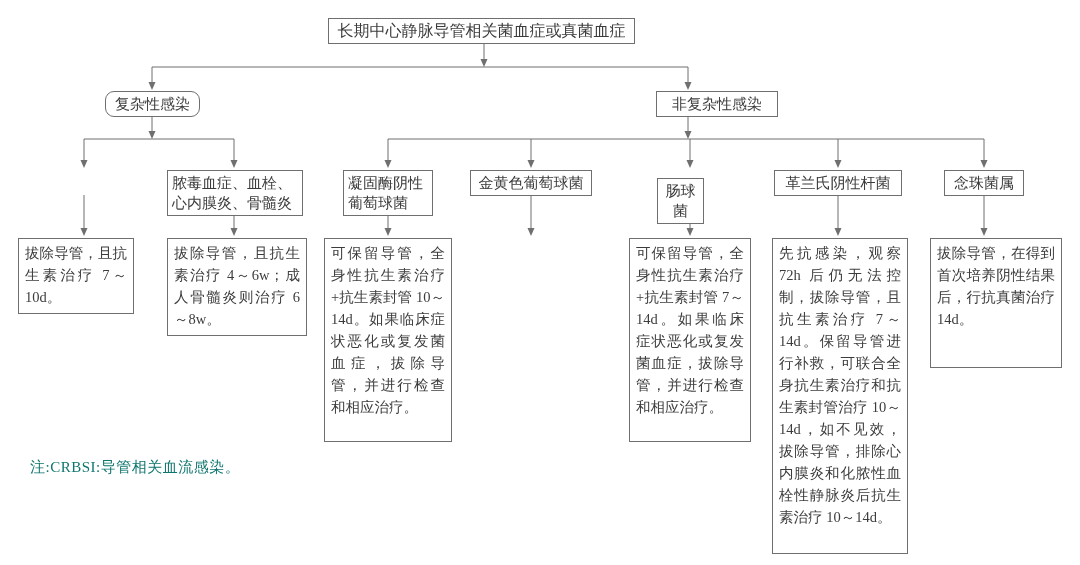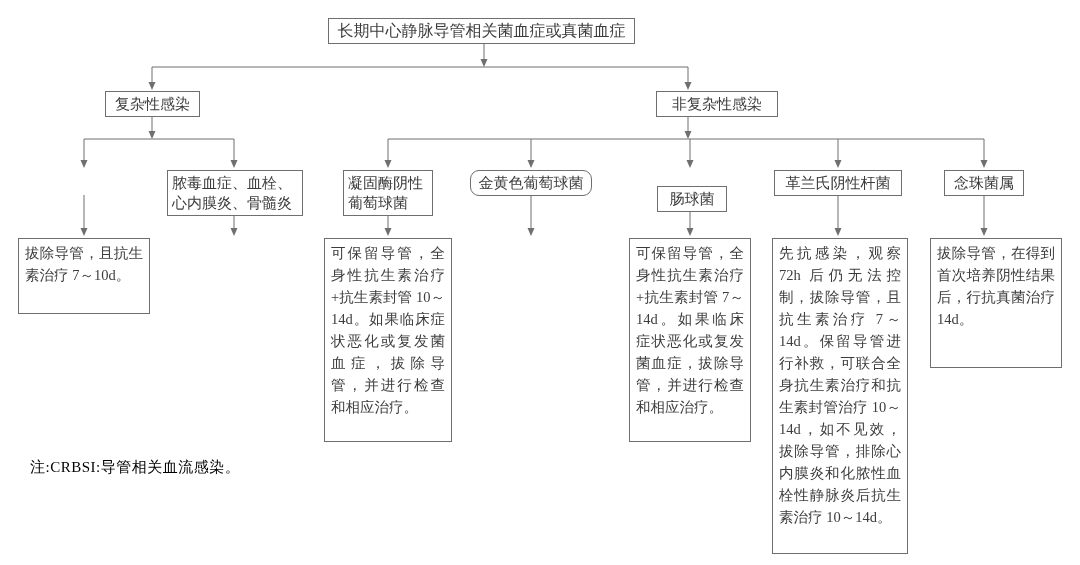--- a/index.html
+++ b/index.html
@@ -49,21 +49,21 @@
     font-size: 14.5px;
     line-height: 22px;
     text-align: justify;
     text-justify: inter-character;
     padding: 3px 6px;
     color: #3c3c3c;
   }
   .note {
     position: absolute;
     font-size: 15px;
-    color: #000000;
+    color: #0f766e;
     letter-spacing: 0.5px;
   }
 </style>
 </head>
 <body>
 
 <div class="canvas">
 
   <svg class="lines" viewBox="0 0 1080 565" xmlns="http://www.w3.org/2000/svg">
     <path d="M484 42 V59 M152 67 H688 M152 67 V82 M688 67 V82
@@ -88,33 +88,34 @@
       <polygon points="384.5,228 391.5,228 388,236"></polygon>
       <polygon points="527.5,228 534.5,228 531,236"></polygon>
       <polygon points="686.5,228 693.5,228 690,236"></polygon>
       <polygon points="834.5,228 841.5,228 838,236"></polygon>
       <polygon points="980.5,228 987.5,228 984,236"></polygon>
     </g>
   </svg>
 
   <div class="node title" style="left:328px; top:18px; width:307px;">长期中心静脉导管相关菌血症或真菌血症</div>
 
-  <div class="node" style="left:105px; top:91px; width:95px;">复杂性感染</div>
+  <div class="node" style="left:105px; top:91px; width:95px;border-radius:9px;">复杂性感染</div>
   <div class="node" style="left:656px; top:91px; width:122px;">非复杂性感染</div>
 
   <div class="node multi" style="left:167px; top:170px; width:136px;">脓毒血症、血栓、
 心内膜炎、骨髓炎</div>
   <div class="node multi" style="left:343px; top:170px; width:90px;">凝固酶阴性
 葡萄球菌</div>
-  <div class="node" style="left:470px; top:170px; width:122px;border-radius:9px;">金黄色葡萄球菌</div>
-  <div class="node" style="left:657px; top:186px; width:70px;">肠球菌</div>
+  <div class="node" style="left:470px; top:170px; width:122px;">金黄色葡萄球菌</div>
+  <div class="node" style="left:657px; top:178px; width:47px;">肠球菌</div>
   <div class="node" style="left:774px; top:170px; width:128px;">革兰氏阴性杆菌</div>
   <div class="node" style="left:944px; top:170px; width:80px;">念珠菌属</div>
 
-  <div class="treat" style="left:18px; top:238px; width:132px; min-height:76px;">拔除导管，且抗生素治疗 7～10d。</div>
+  <div class="treat" style="left:18px; top:238px; width:116px; min-height:76px;">拔除导管，且抗生素治疗 7～10d。</div>
+  <div class="treat" style="left:167px; top:238px; width:140px; min-height:98px;">拔除导管，且抗生素治疗 4～6w；成人骨髓炎则治疗 6～8w。</div>
   <div class="treat" style="left:324px; top:238px; width:128px; min-height:204px;">可保留导管，全身性抗生素治疗+抗生素封管 10～14d。如果临床症状恶化或复发菌血症，拔除导管，并进行检查和相应治疗。</div>
   <div class="treat" style="left:629px; top:238px; width:122px; min-height:204px;">可保留导管，全身性抗生素治疗+抗生素封管 7～14d。如果临床症状恶化或复发菌血症，拔除导管，并进行检查和相应治疗。</div>
   <div class="treat" style="left:772px; top:238px; width:136px; min-height:316px;">先抗感染，观察 72h 后仍无法控制，拔除导管，且抗生素治疗 7～14d。保留导管进行补救，可联合全身抗生素治疗和抗生素封管治疗 10～14d，如不见效，拔除导管，排除心内膜炎和化脓性血栓性静脉炎后抗生素治疗 10～14d。</div>
   <div class="treat" style="left:930px; top:238px; width:132px; min-height:130px;">拔除导管，在得到首次培养阴性结果后，行抗真菌治疗 14d。</div>
 
   <div class="note" style="left:30px; top:458px;">注:CRBSI:导管相关血流感染。</div>
 
 </div>
 
 </body></html>

